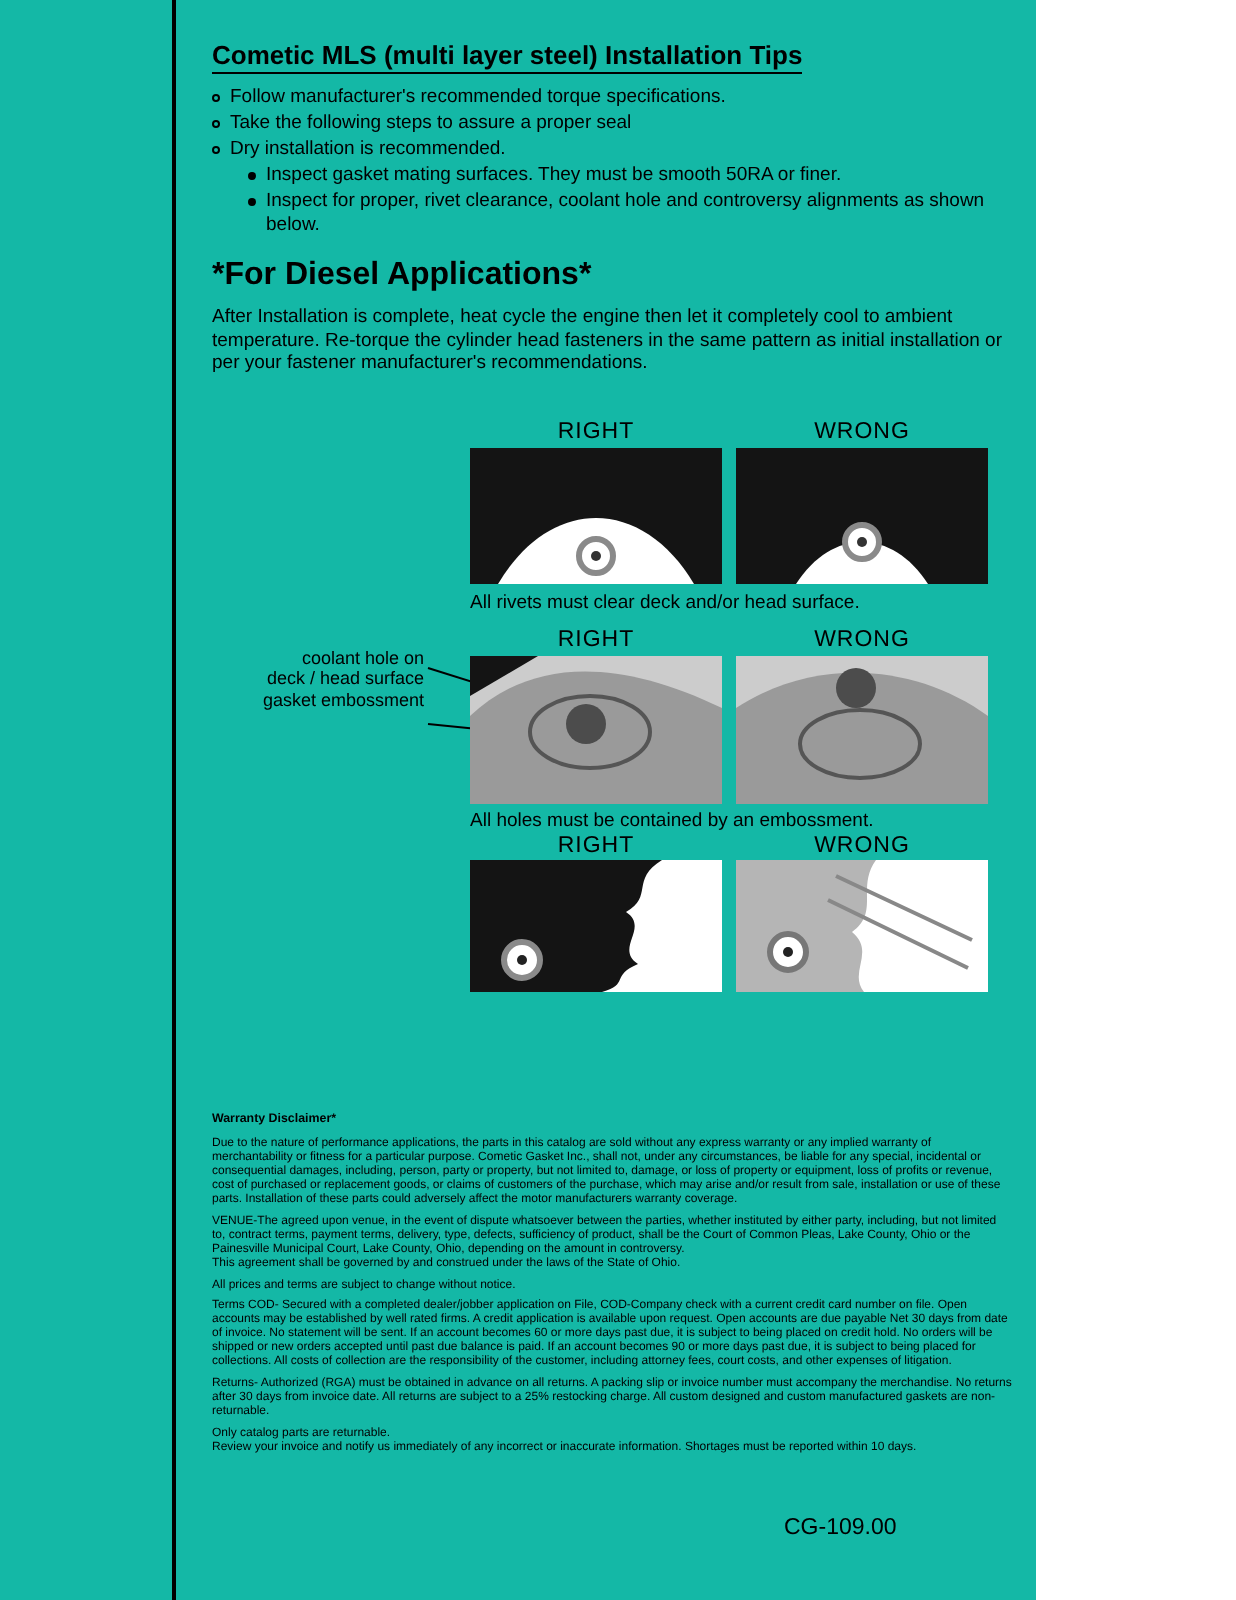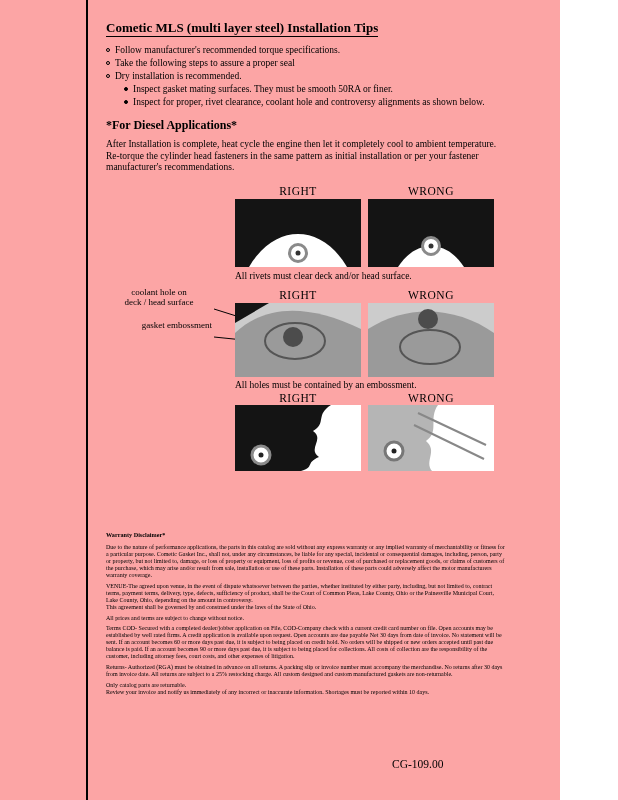--- a/index.html
+++ b/index.html
@@ -1,48 +1,48 @@
 <!DOCTYPE html>
 <html><head>
 <meta charset="utf-8">
 <style>
   * { margin:0; padding:0; box-sizing:border-box; }
   html,body { background:#ffffff; }
   .page {
-    position:relative; width:560px; height:800px; background:#fca5a5;
-    font-family:Liberation Serif, serif; color:#000; overflow:hidden;
+    position:relative; width:518px; height:800px; background:#14b8a6;
+    font-family:Liberation Sans, sans-serif; color:#000; overflow:hidden;
   }
   .left-rule { position:absolute; left:86px; top:0; width:2px; height:800px; background:#000; }
   .content { position:absolute; left:106px; top:20px; width:400px; }
 
   .title { font-size:13px; font-weight:bold; margin-bottom:8px; }
   .title span { border-bottom:1.5px solid #000; padding-bottom:1px; }
 
   .bullet { display:flex; font-size:9.5px; line-height:12px; margin-bottom:1px; }
   .bullet .mk { flex:0 0 auto; width:4px; height:4px; border:1px solid #000; border-radius:50%; margin:4px 5px 0 0; }
   .bullet.sub { margin-left:18px; }
   .bullet.sub .mk { background:#000; }
 
-  .section-heading { font-size:12px; font-weight:bold; margin:10px 0 6px; }
+  .section-heading { font-size:16px; font-weight:bold; margin:10px 0 6px; }
   .para { font-size:9.5px; line-height:11.5px; margin-bottom:9px; }
   .note { font-size:9.5px; line-height:11px; }
 
-  .diagrams { position:relative; height:316px; margin-top:9px; }
+  .diagrams { position:relative; height:316px; margin-top:20px; }
   .hdr { position:absolute; width:126px; text-align:center; font-size:11.5px; letter-spacing:0.5px; }
   .panel { position:absolute; width:126px; }
   .panel svg { display:block; width:100%; height:100%; }
   .caption { position:absolute; font-size:9.5px; line-height:11px; }
   .callout { position:absolute; left:0; width:106px; text-align:right; font-size:9px; line-height:10.5px; }
   .overlay { position:absolute; left:0; top:0; pointer-events:none; }
 
   .col-l { left:129px; } .col-r { left:262px; }
   .r1-hdr { top:2px; }   .r1-panel { top:16px; height:68px; } .r1-cap { left:129px; top:88px; }
   .r2-hdr { top:106px; } .r2-panel { top:120px; height:74px; } .r2-cap { left:129px; top:197px; }
   .r3-hdr { top:209px; } .r3-panel { top:222px; height:66px; } .r3-cap { left:129px; top:291px; width:218px; }
-  .callout-1 { top:104px;text-align:center; }
+  .callout-1 { top:116px; }
   .callout-2 { top:137px; }
 
   .disclaimer { margin-top:33px; width:400px; font-size:6px; line-height:6.9px; }
   .disclaimer .dhead { font-size:6.2px; font-weight:bold; margin-bottom:6px; }
   .dp { margin-bottom:4px; }
   .dp.tight { margin-bottom:0; }
 
   .footer-code { position:absolute; left:392px; top:758px; font-size:11.5px; }
 </style>
 </head>

